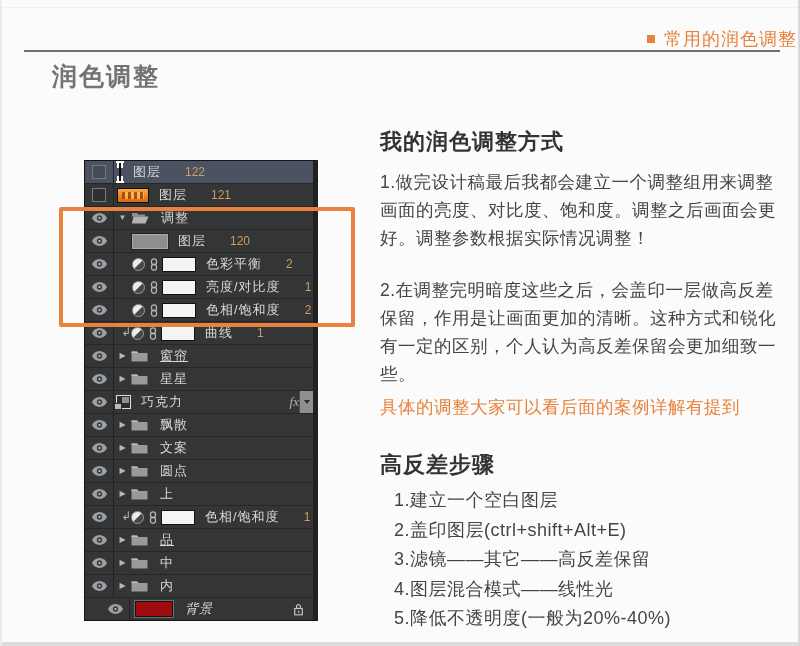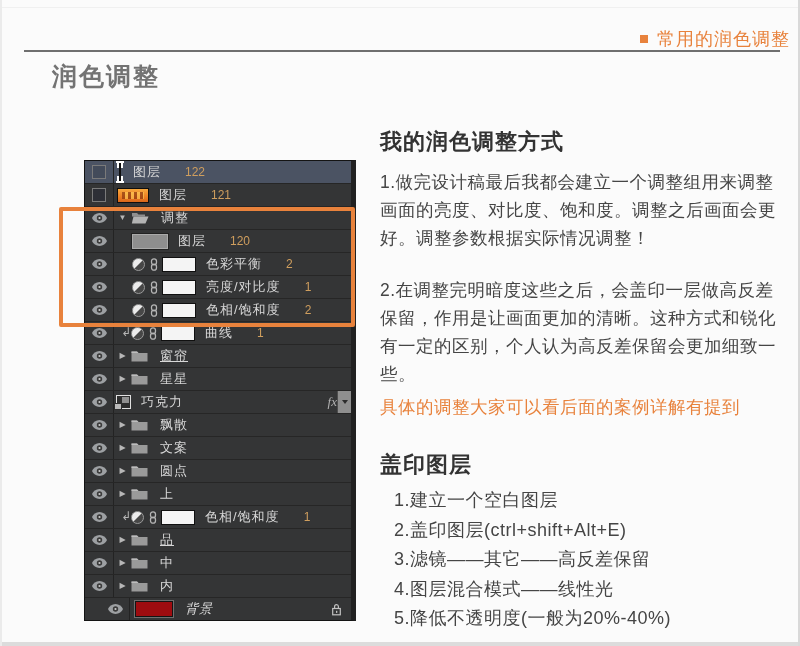--- a/index.html
+++ b/index.html
@@ -6,30 +6,30 @@
   html,body{margin:0;padding:0;background:#ffffff;}
   .page{
     position:relative;width:800px;height:646px;background:#fbfbfb;overflow:hidden;
     font-family:"Liberation Sans","DejaVu Sans",sans-serif;box-sizing:border-box;
     border-left:2px solid #ebebeb;border-right:2px solid #d9d9d9;
   }
   .top-hairline{position:absolute;left:0;right:0;top:7px;height:1px;background:#f0f0f0;}
   .bottom-bar{position:absolute;left:0;right:0;bottom:0;height:4px;background:#dcdcdc;}
 
   
-  .tag{position:absolute;top:27px;right:8px;display:flex;align-items:center;gap:9px;}
+  .tag{position:absolute;top:27px;right:1px;display:flex;align-items:center;gap:9px;}
   .tag .bullet{width:8px;height:8px;background:var(--accent);}
   .tag .label{font-size:18px;color:var(--accent);letter-spacing:1px;}
 
   .rule{position:absolute;top:50px;left:22px;width:756px;height:2px;background:#6f6f6f;}
   .page-title{position:absolute;top:60px;left:50px;font-size:25px;font-weight:bold;color:#737373;letter-spacing:2px;}
 
   
   .panel{
-    position:absolute;left:82px;top:160px;width:272px;box-sizing:border-box;
+    position:absolute;left:82px;top:160px;width:234px;box-sizing:border-box;
     background:#c2410c;border:1px solid #141414;border-right:5px solid #212121;
   }
   .layer-row{height:22px;display:flex;align-items:stretch;background:#343536;border-bottom:1px solid #262626;}
   .layer-row:last-child{border-bottom:none;padding-left:16px;}
   .layer-row.selected{background:#4B5363;}
   .eye-cell{width:28px;min-width:28px;border-right:1px solid #232323;display:flex;align-items:center;justify-content:center;}
   .row-body{flex:1;display:flex;align-items:center;min-width:0;position:relative;}
 
   .k-image .row-body{padding-left:3px;}
   .k-group .row-body,.k-group-open .row-body{padding-left:3px;}
@@ -484,21 +484,21 @@
         </div>
       </div>
   </div>
 
   <div class="highlight"></div>
 
   <div class="sec-title sec1">我的润色调整方式</div>
   <div class="para para1">1.做完设计稿最后我都会建立一个调整组用来调整画面的亮度、对比度、饱和度。调整之后画面会更好。调整参数根据实际情况调整！</div>
   <div class="para para2">2.在调整完明暗度这些之后，会盖印一层做高反差保留，作用是让画面更加的清晰。这种方式和锐化有一定的区别，个人认为高反差保留会更加细致一些。</div>
   <div class="note">具体的调整大家可以看后面的案例详解有提到</div>
-  <div class="sec-title sec2">盖印图层</div>
+  <div class="sec-title sec2">高反差步骤</div>
   <div class="steps" id="steps-list">
       <div>1.建立一个空白图层</div>
       <div>2.盖印图层(ctrl+shift+Alt+E)</div>
       <div>3.滤镜——其它——高反差保留</div>
       <div>4.图层混合模式——线性光</div>
       <div>5.降低不透明度(一般为20%-40%)</div>
     </div>
 
   <div class="bottom-bar"></div>
 </div>

